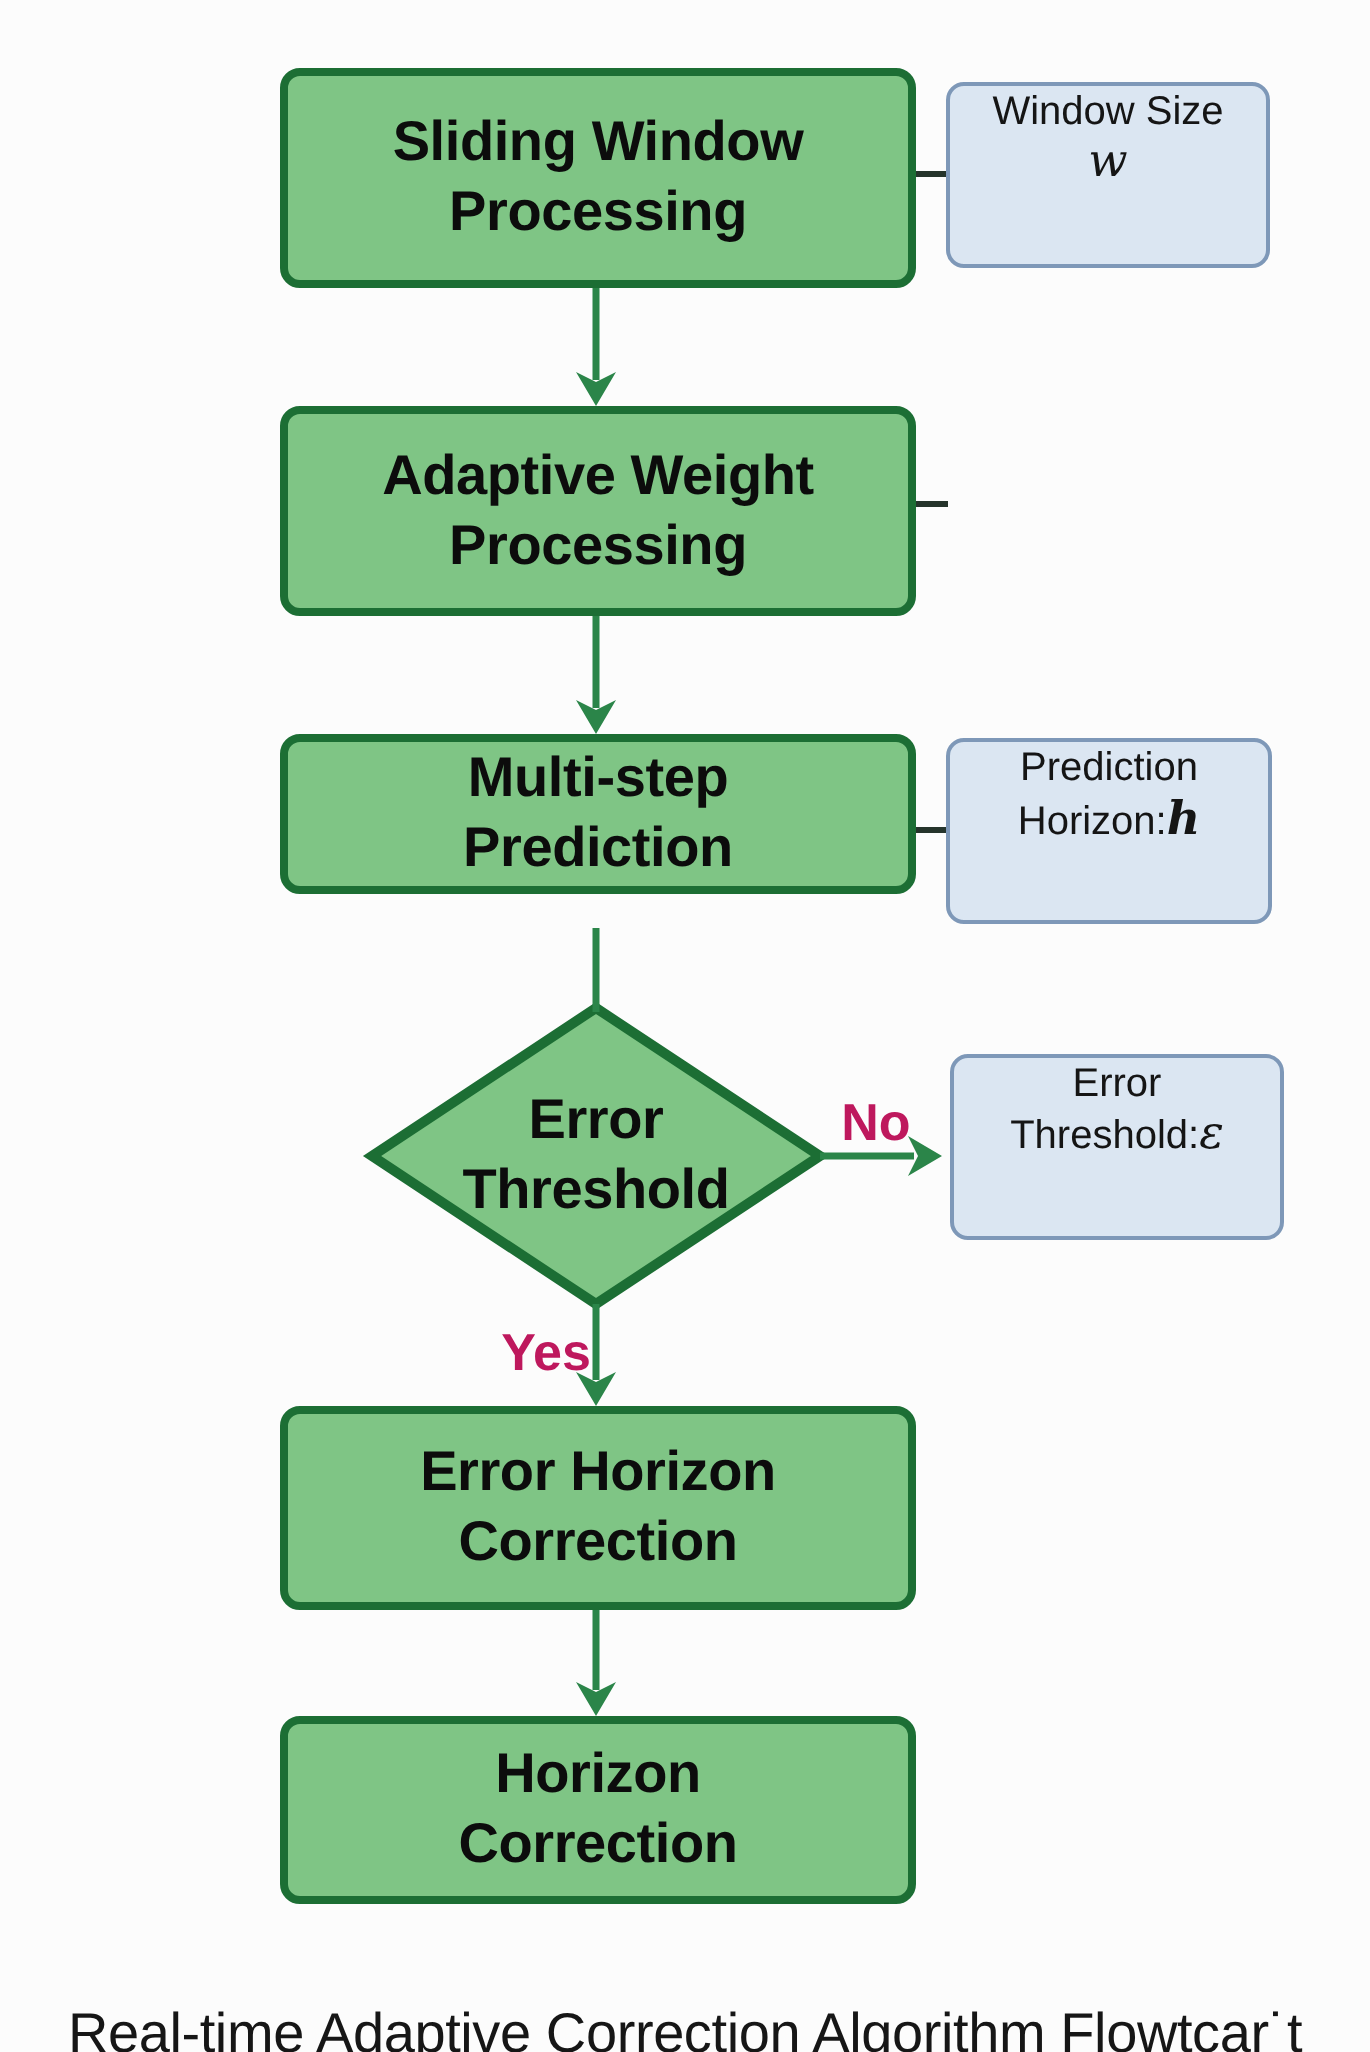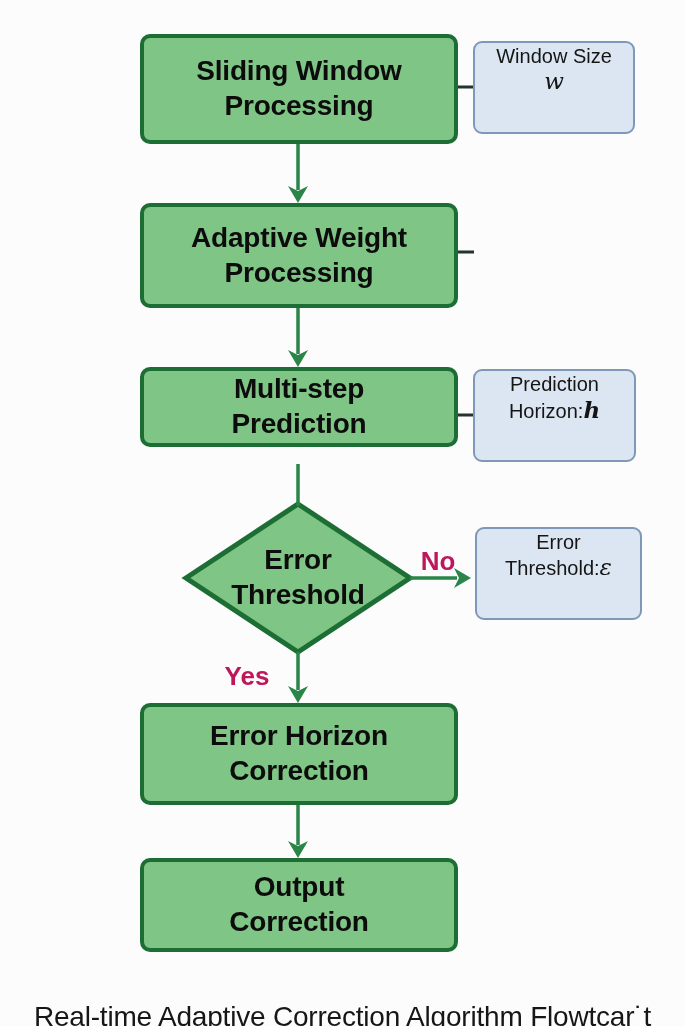--- a/index.html
+++ b/index.html
@@ -93,21 +93,21 @@
     <div>Error</div>
     <div>Threshold</div>
   </div>
 
   <div class="node" style="left:140px; top:703px; width:318px; height:102px;">
     <div>Error Horizon</div>
     <div>Correction</div>
   </div>
 
   <div class="node" style="left:140px; top:858px; width:318px; height:94px;">
-    <div>Output</div>
+    <div>Horizon</div>
     <div>Correction</div>
   </div>
 
   <div class="param" style="left:473px; top:41px; width:162px; height:93px;">
     <div>Window Size</div>
     <div class="line2">
         <span></span>
         <span class="sym">w</span>
       </div>
   </div>
@@ -123,17 +123,17 @@
 
   <div class="param" style="left:475px; top:527px; width:167px; height:93px;">
     <div>Error</div>
     <div class="line2">
         <span>Threshold: </span>
         <span class="sym">ε</span>
       </div>
   </div>
 
   <div class="edge-label" style="left:417px; top:546px; width:42px;">No</div>
-  <div class="edge-label" style="left:220px; top:661px; width:54px;">Yes</div>
+  <div class="edge-label" style="left:246px; top:661px; width:54px;">Yes</div>
 
   <div class="caption">Real-time Adaptive Correction Algorithm Flowtcar˙t Schematic</div>
 
 </div>
 
 </body></html>

